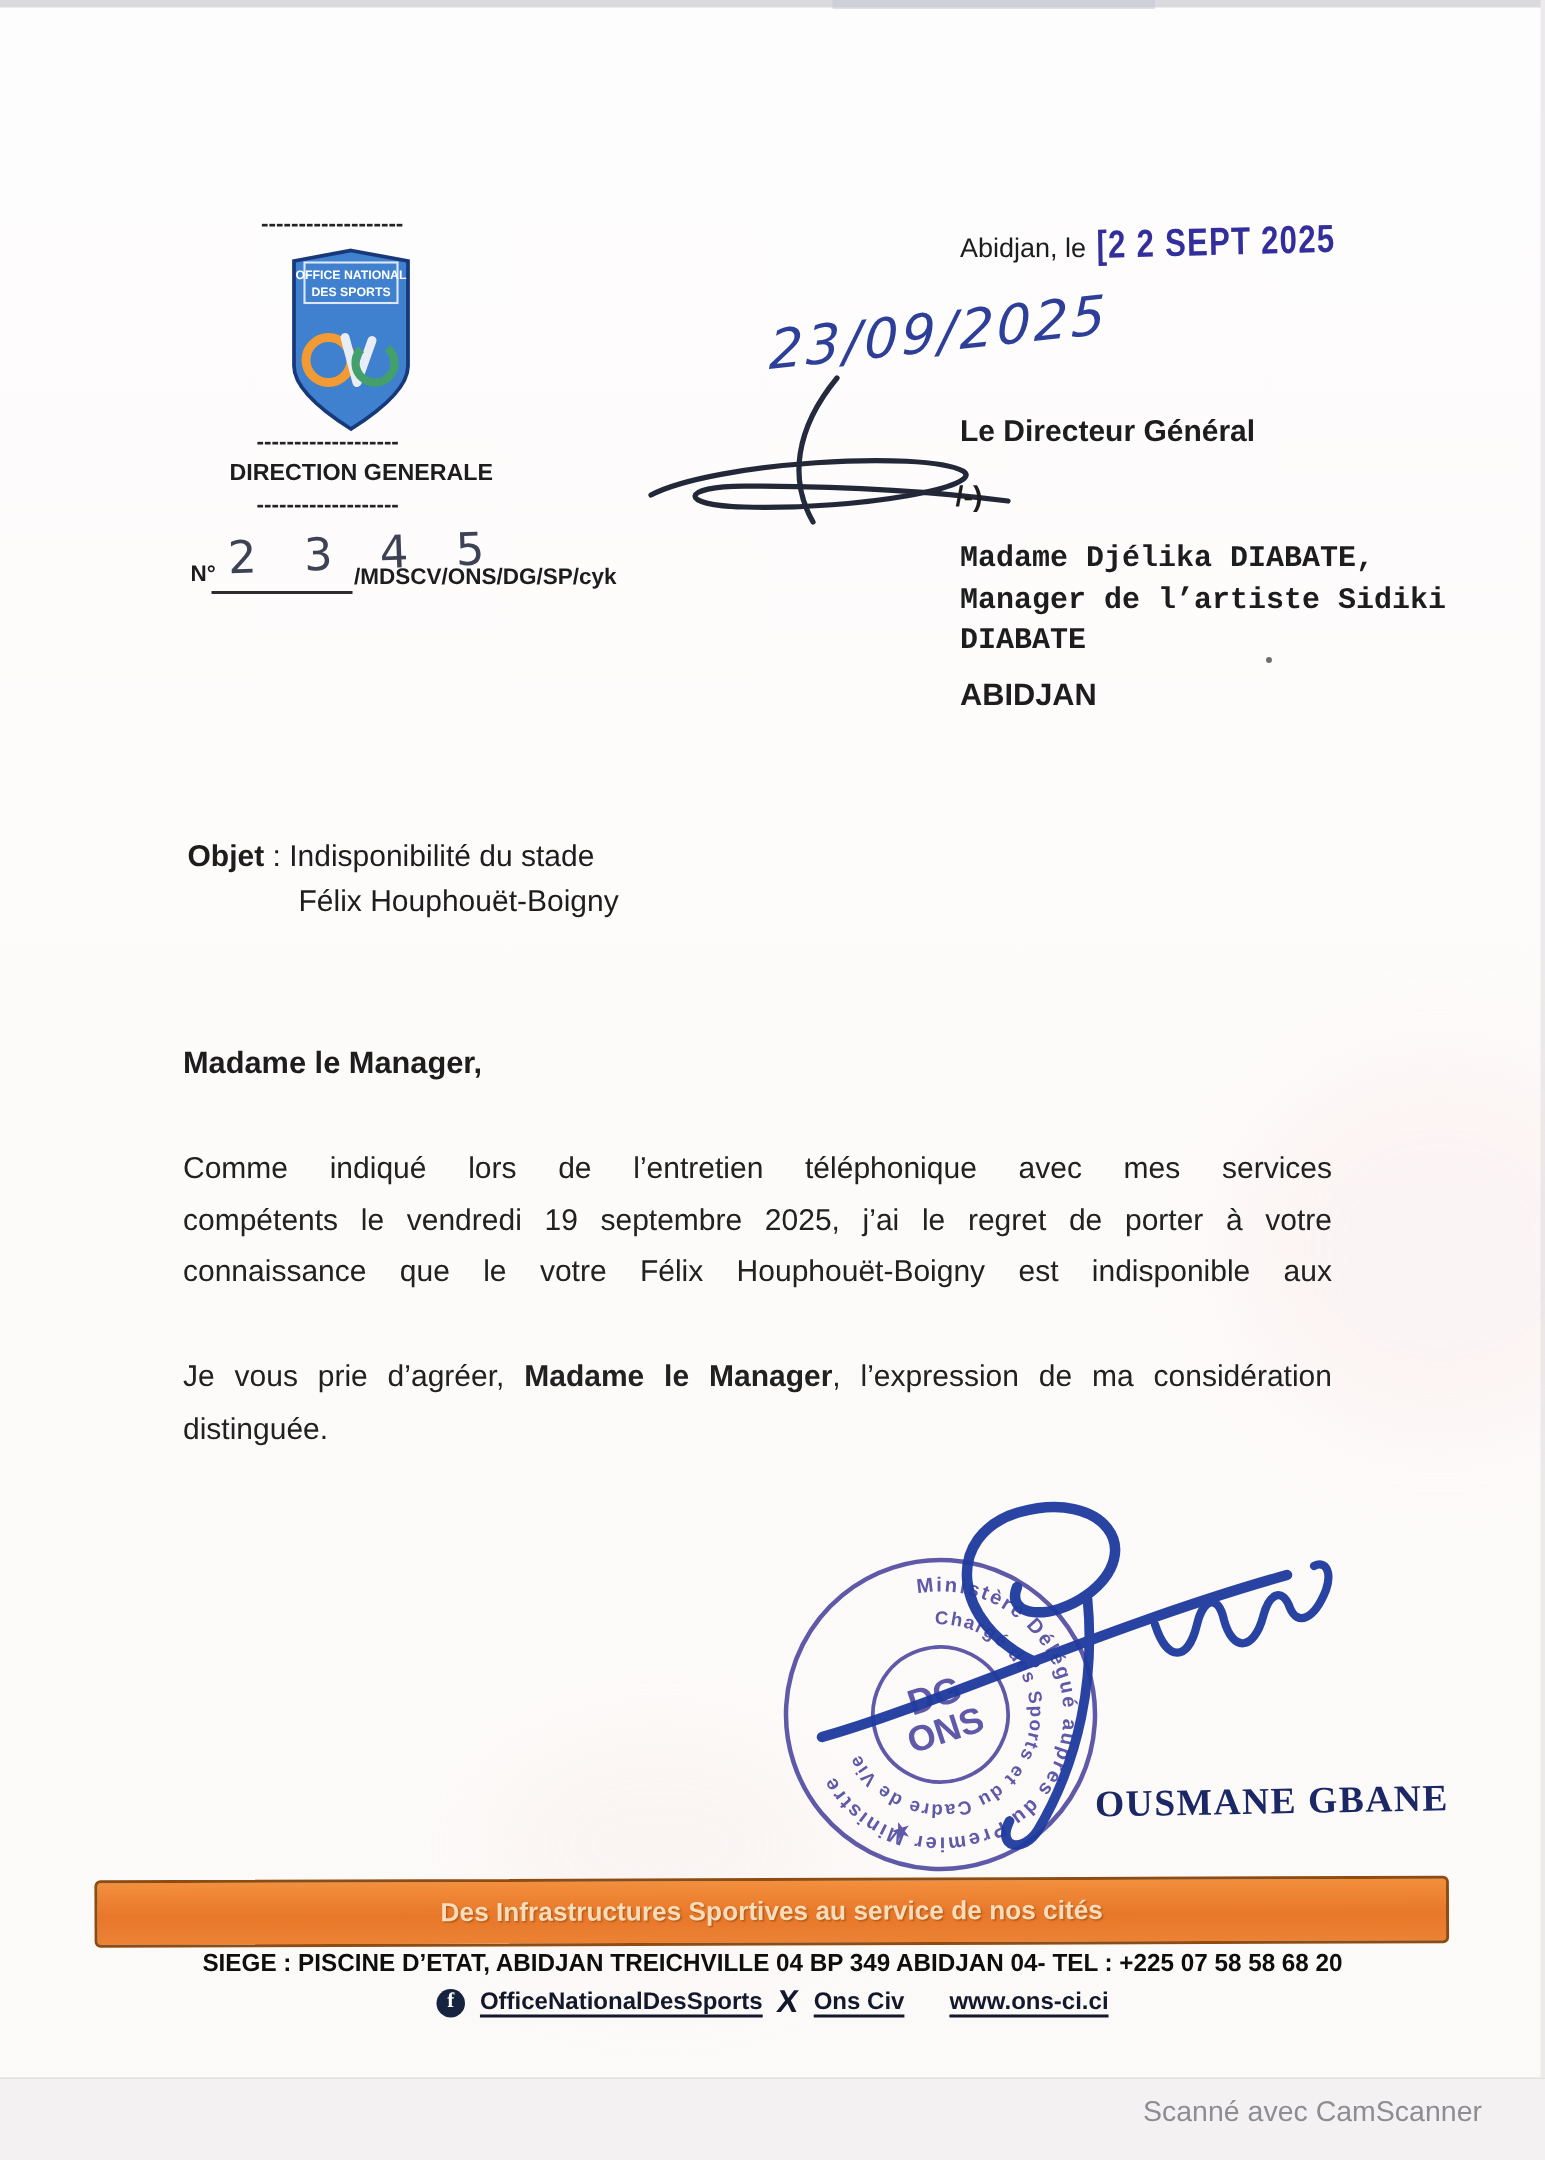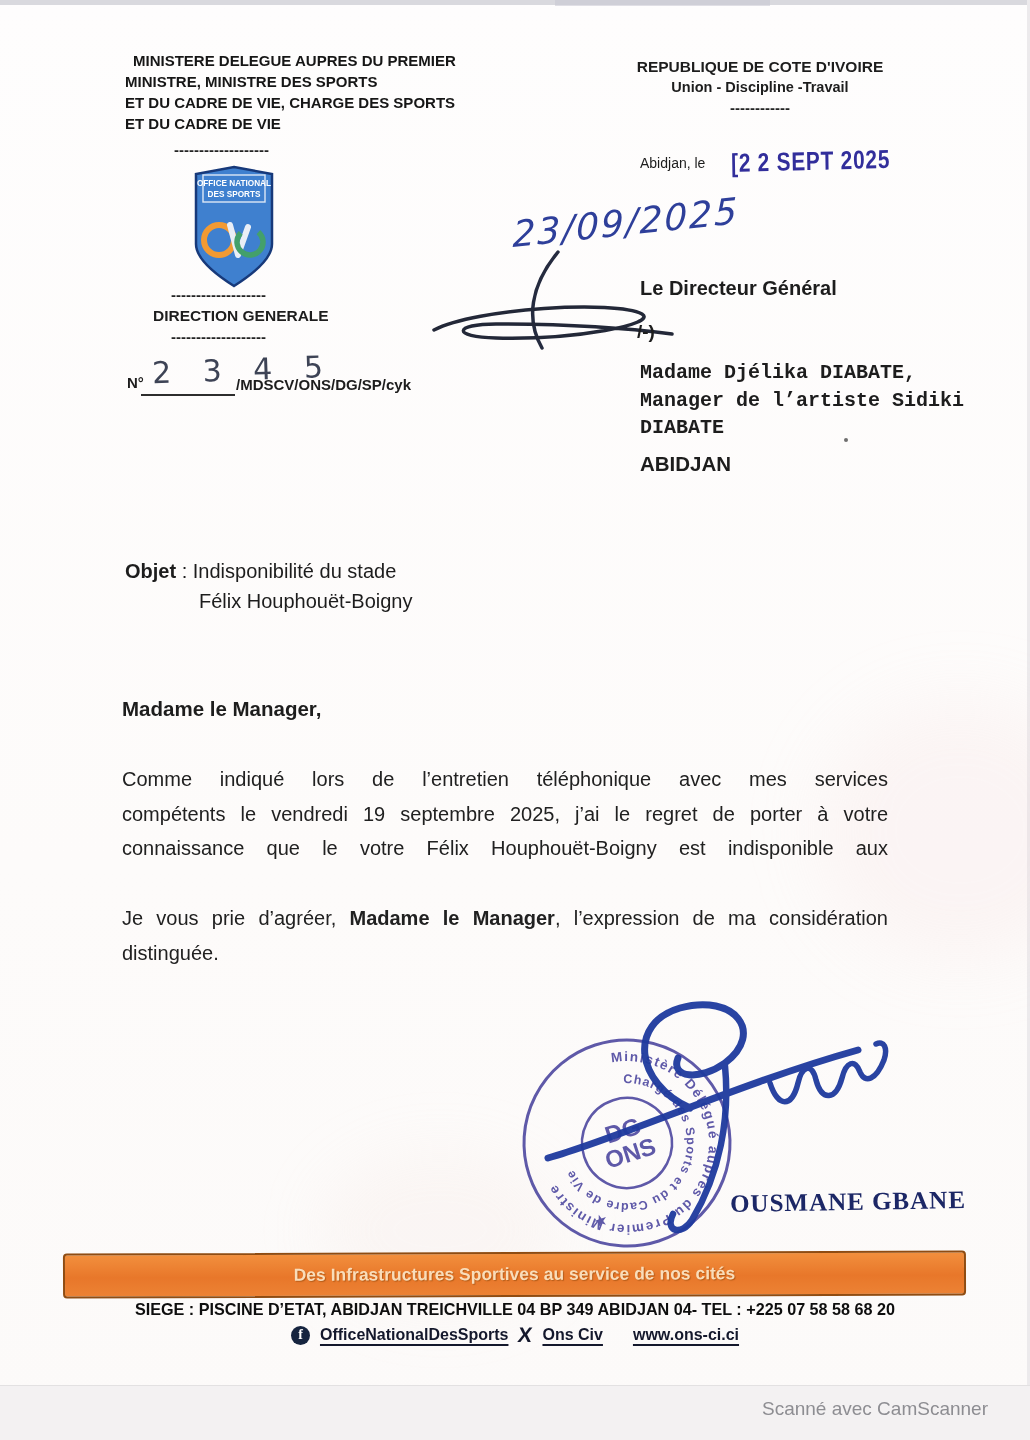--- a/index.html
+++ b/index.html
@@ -31,26 +31,20 @@
 <body>
 
 <div id="page">
 
   <div class="abs smalltint" style="left:0;top:0;width:1030px;height:5px;background:#d9d9de;"></div>
   <div class="abs smalltint" style="left:555px;top:0;width:215px;height:6px;background:#c6c6d1;opacity:.55;"></div>
   <div class="abs smalltint" style="right:0;top:0;width:3px;height:1385px;background:#eceaec;"></div>
   <div class="abs smalltint" style="left:820px;top:700px;width:280px;height:260px;background:rgba(246,214,214,.18);border-radius:50%;filter:blur(35px);"></div>
   <div class="abs smalltint" style="left:320px;top:1150px;width:240px;height:160px;background:rgba(240,220,215,.15);border-radius:50%;filter:blur(30px);"></div>
 
-  <div class="abs hdr" style="left:125px;top:50px;width:370px;">
-    <div style="padding-left:8px;">MINISTERE DELEGUE AUPRES DU PREMIER</div>
-    <div>MINISTRE, MINISTRE DES SPORTS</div>
-    <div>ET DU CADRE DE VIE, CHARGE DES SPORTS</div>
-    <div>ET DU CADRE DE VIE</div>
-  </div>
   <div class="abs sep" style="left:174px;top:141px;">-------------------</div>
 
   <svg class="abs" style="left:192px;top:164px;" width="84" height="126" viewBox="0 0 84 126">
     <path d="M 42 3 L 80 10 L 80 80 Q 80 98 42 122 Q 4 98 4 80 L 4 10 Z" fill="#3f80cf" stroke="#17397a" stroke-width="2.5"></path>
     <rect x="11" y="11" width="62" height="27" fill="none" stroke="#dde7f5" stroke-width="1.4"></rect>
     <text x="42" y="22" text-anchor="middle" font-family="Liberation Sans, sans-serif" font-size="8.2" font-weight="700" fill="#ffffff">OFFICE NATIONAL</text>
     <text x="42" y="33" text-anchor="middle" font-family="Liberation Sans, sans-serif" font-size="8.2" font-weight="700" fill="#ffffff">DES SPORTS</text>
     <circle cx="27" cy="76" r="15" fill="none" stroke="#f29a33" stroke-width="6"></circle>
     <polyline points="38,61 46,91 56,63" fill="none" stroke="#e9eef6" stroke-width="6" stroke-linecap="round" stroke-linejoin="round"></polyline>
     <circle cx="58" cy="78" r="13" fill="none" stroke="#43a06b" stroke-width="5.5" stroke-dasharray="62 20" transform="rotate(-50 58 78)"></circle>
@@ -58,27 +52,22 @@
 
   <div class="abs sep" style="left:171px;top:286px;">-------------------</div>
   <div class="abs b" style="left:153px;top:307px;font-size:15.5px;">DIRECTION GENERALE</div>
   <div class="abs sep" style="left:171px;top:328px;">-------------------</div>
 
   <div class="abs b" style="left:127px;top:374px;font-size:15px;">N°</div>
   <div class="abs hw-num" style="left:152px;top:352px;">2 3 4 5</div>
   <div class="abs" style="left:141px;top:394px;width:94px;border-bottom:2px solid #2d2d2d;"></div>
   <div class="abs b" style="left:236px;top:376px;font-size:15px;">/MDSCV/ONS/DG/SP/cyk</div>
 
-  <div class="abs" style="left:615px;top:58px;width:290px;text-align:center;">
-    <div class="b" style="font-size:15.5px;">REPUBLIQUE DE COTE D'IVOIRE</div>
-    <div class="b" style="font-size:14.5px;margin-top:3px;">Union - Discipline -Travail</div>
-    <div class="sep" style="margin-top:4px;">------------</div>
-  </div>
 
-  <div class="abs" style="left:640px;top:155px;font-size:14px;">Abidjan, le</div>
+  <div class="abs" style="left:640px;top:155px;font-size:18px;">Abidjan, le</div>
   <div class="abs stampdate" style="left:731px;top:148px;">
     <span>[</span><span>2 2 SEPT 2025</span>
   </div>
   <div class="abs hw-date" style="left:512px;top:202px;">23/09/2025</div>
 
   <svg class="abs" style="left:512px;top:248px;" width="60" height="105" viewBox="0 0 60 105">
     <path d="M 46 4 C 18 38, 14 72, 30 100" fill="none" stroke="#252b3f" stroke-width="3.5" stroke-linecap="round"></path>
   </svg>
   <svg class="abs" style="left:426px;top:290px;" width="250" height="66" viewBox="0 0 250 66">
     <path d="M 8 40 C 50 18, 190 10, 216 24 C 232 34, 150 50, 70 48 C 25 47, 28 34, 70 34 C 140 34, 200 38, 246 44" fill="none" stroke="#232838" stroke-width="3.5" stroke-linecap="round"></path>

